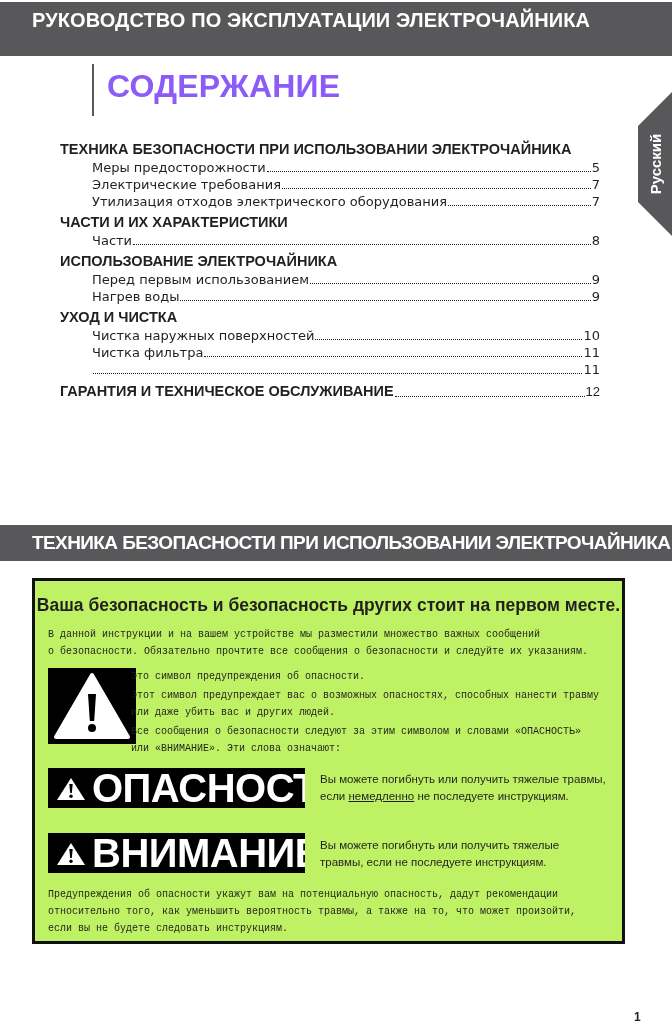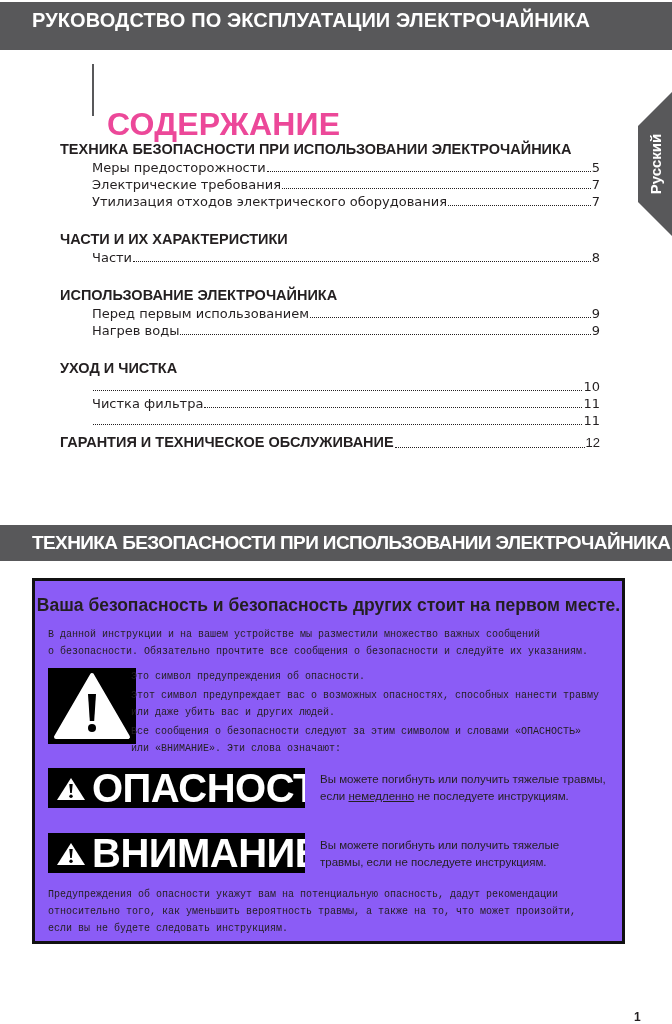--- a/index.html
+++ b/index.html
@@ -4,58 +4,58 @@
 <style>
   html, body { margin: 0; padding: 0; }
   body {
     width: 672px; height: 1024px; background: #ffffff; position: relative; overflow: hidden;
     font-family: "DejaVu Sans", "Liberation Sans", sans-serif; color: #231f20;
   }
   .bar {
     position: absolute; left: 0; width: 672px; background: #58585a; color: #ffffff;
     font-family: "Liberation Sans", sans-serif; font-weight: bold; white-space: nowrap;
   }
-  .bar-top { top: 2px; height: 48px; font-size: 20px; line-height: 36px; }
+  .bar-top { top: 2px; height: 54px; font-size: 20px; line-height: 36px; }
   .bar-top span { position: absolute; left: 32px; letter-spacing: 0.1px; }
   .bar-mid { top: 525px; height: 36px; font-size: 19px; line-height: 36px; }
   .bar-mid span { position: absolute; left: 32px; letter-spacing: -0.6px; }
 
   .toc-rule { position: absolute; left: 92px; top: 64px; width: 2px; height: 52px; background: #58585a; }
   .toc-title {
     position: absolute; left: 107px; top: 68px; font-family: "Liberation Sans", sans-serif;
-    font-weight: bold; font-size: 32px; color: #ec4899; letter-spacing: 0.2px; margin-top: 38px;
+    font-weight: bold; font-size: 32px; color: #8b5cf6; letter-spacing: 0.2px;
   }
   .lang-tab { position: absolute; left: 638px; top: 92px; width: 34px; height: 144px; }
   .lang-tab svg { position: absolute; left: 0; top: 0; }
   .lang-tab .lbl {
     position: absolute; left: 17px; top: 72px; transform: translate(-50%, -50%) rotate(-90deg);
     color: #fff; font-family: "Liberation Sans", sans-serif; font-weight: bold; font-size: 15px; white-space: nowrap;
   }
 
   .toc { position: absolute; left: 60px; top: 140px; width: 540px; }
   .toc-h {
     font-family: "Liberation Sans", sans-serif; font-weight: bold; font-size: 14.5px; line-height: 19px;
-    color: #231f20; margin-top: 20px;
+    color: #231f20; margin-top: 3px;
   }
   .toc-h.first { margin-top: 0; }
   .toc-row {
     display: flex; align-items: baseline; font-size: 13px; line-height: 17px; white-space: nowrap;
   }
   .toc-row.sub { padding-left: 32px; align-items: flex-end; }
   .toc-row .t { flex: none; }
   .toc-row .dots {
     flex: 1 1 auto; overflow: hidden; margin: 0 1px; border-bottom: 1.5px dotted #231f20; height: 1px;
     align-self: flex-end; margin-bottom: 4px;
   }
   .toc-row .p { flex: none; }
   .toc-row.main { font-family: "Liberation Sans", sans-serif; font-weight: bold; font-size: 14.5px; line-height: 19px; margin-top: 4px; }
 
   .safety-box {
     position: absolute; left: 32px; top: 578px; width: 587px; height: 360px; border: 3px solid #111;
-    background: #8b5cf6;
+    background: #bef264;
   }
   .sb-title {
     position: absolute; left: 0; width: 100%; top: 14px; text-align: center;
     font-family: "Liberation Sans", sans-serif; font-weight: bold; font-size: 17.5px; color: #231f20;
   }
   .sb-p {
     position: absolute; font-family: Liberation Mono, monospace; font-size: 10px; line-height: 17px; color: #231f20;
   }
   .sb-intro { left: 13px; top: 45px; width: 560px; }
   .alert-sym { position: absolute; left: 13px; top: 87px; width: 88px; height: 76px; background: #000; }
@@ -134,20 +134,21 @@
       <span class="p">9</span>
   </div>
   <div class="toc-row sub">
     <span class="t">Нагрев воды</span>
       <span class="dots"></span>
       <span class="p">9</span>
   </div>
 
   <div class="toc-h">УХОД И ЧИСТКА</div>
   <div class="toc-row sub">
+    <span class="t">Чистка наружных поверхностей</span>
       <span class="dots"></span>
       <span class="p">10</span>
   </div>
   <div class="toc-row sub">
     <span class="t">Чистка фильтра</span>
       <span class="dots"></span>
       <span class="p">11</span>
   </div>
   <div class="toc-row sub">
       <span class="dots"></span>

